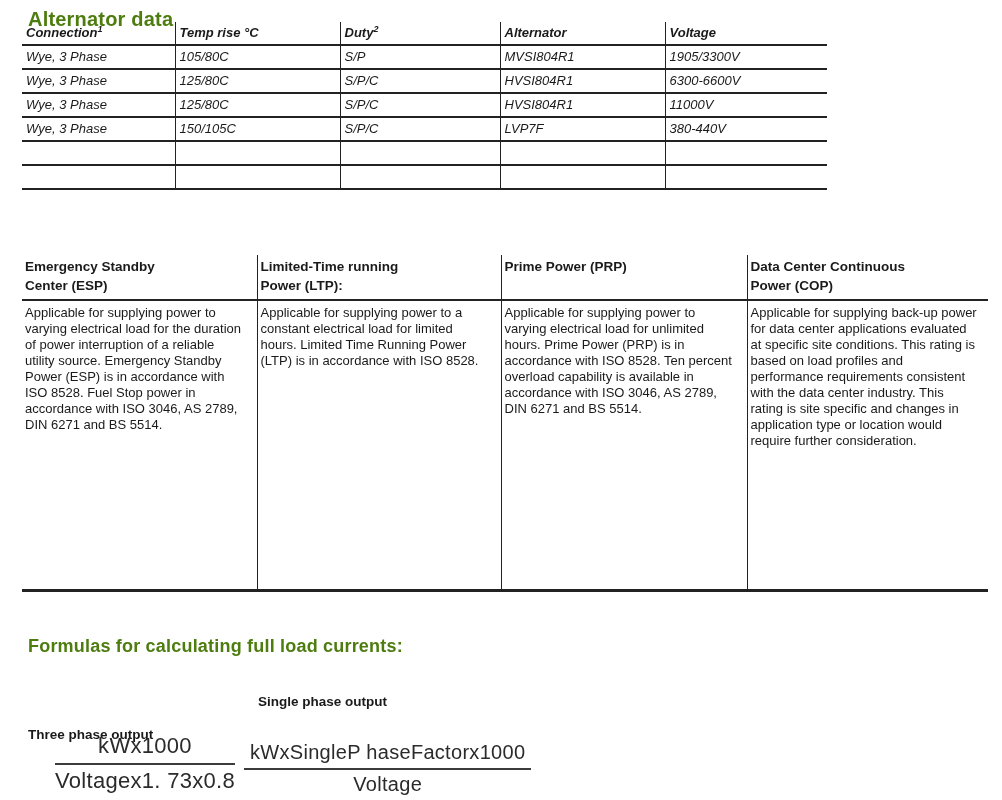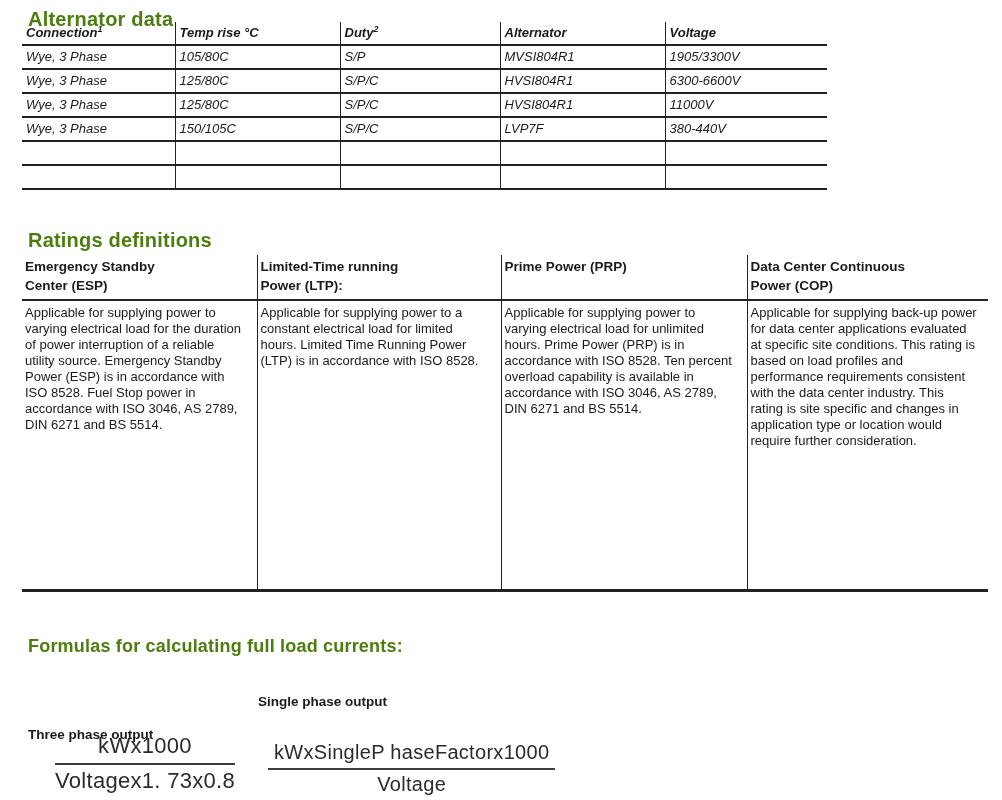--- a/index.html
+++ b/index.html
@@ -92,21 +92,21 @@
   .fraction {
     position: absolute;
     display: inline-block;
     text-align: center;
     color: #2b2b2b;
     letter-spacing: 0.3px;
   }
   .fraction .num { padding: 0 6px 4px; border-bottom: 2px solid #3c3c3c; }
   .fraction .den { padding-top: 3px; }
   #frac-three  { left: 30px;  top: 733px; font-size: 22px; margin-left: 25px; }
-  #frac-single { left: 268px; top: 741px; font-size: 20px; }
+  #frac-single { left: 244px; top: 741px; font-size: 20px; }
 </style>
 </head>
 <body>
 
 <div class="page">
 
   <h2 class="red-title" id="alt-title">Alternator data</h2>
 
   <table class="alt-table">
     <colgroup>
@@ -164,21 +164,20 @@
       <tr>
         <td></td>
         <td></td>
         <td></td>
         <td></td>
         <td></td>
       </tr>
     </tbody>
   </table>
 
-  <h2 class="red-title" id="ratings-title">Ratings definitions</h2>
 
   <table class="ratings-table">
     <colgroup>
       <col style="width:235px">
         <col style="width:244px">
         <col style="width:246px">
         <col style="width:241px">
     </colgroup>
     <thead>
       <tr>

